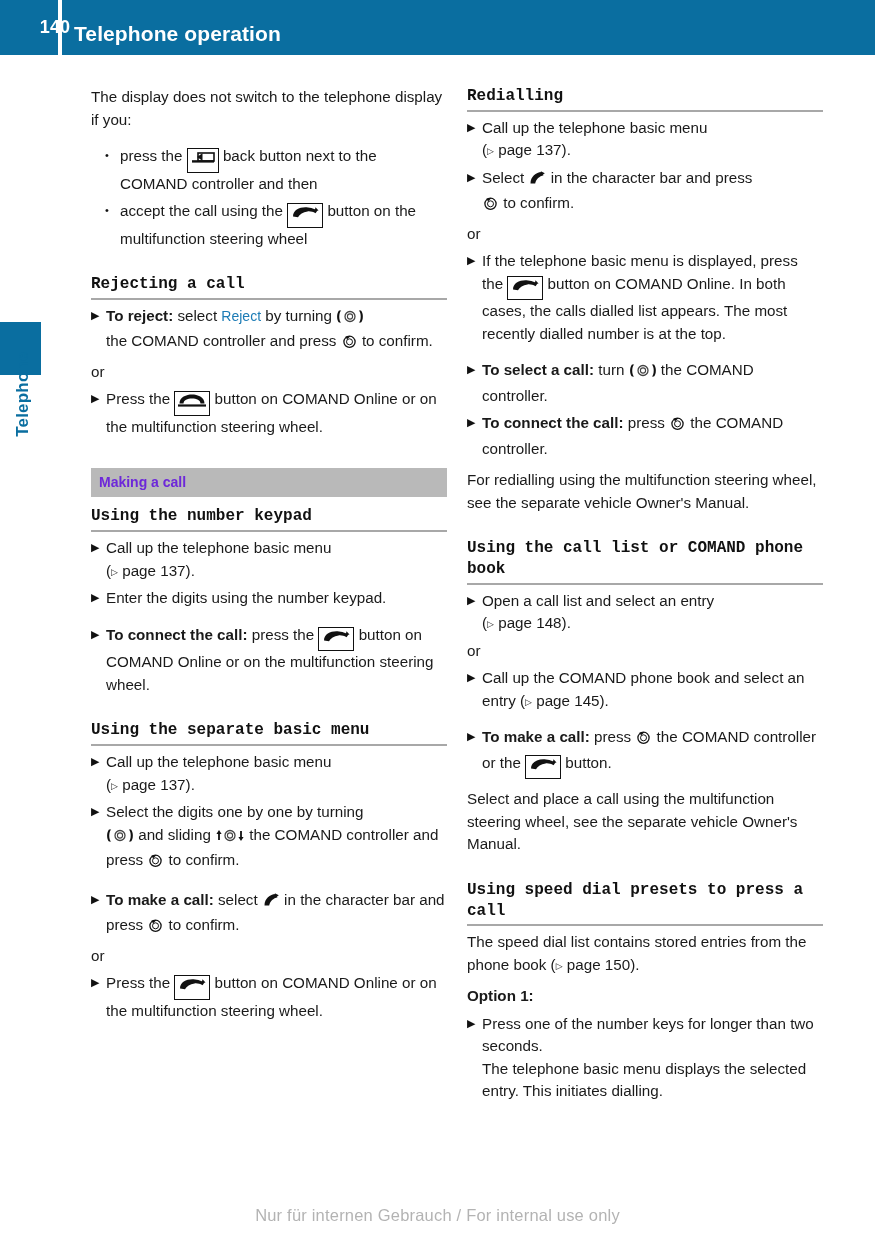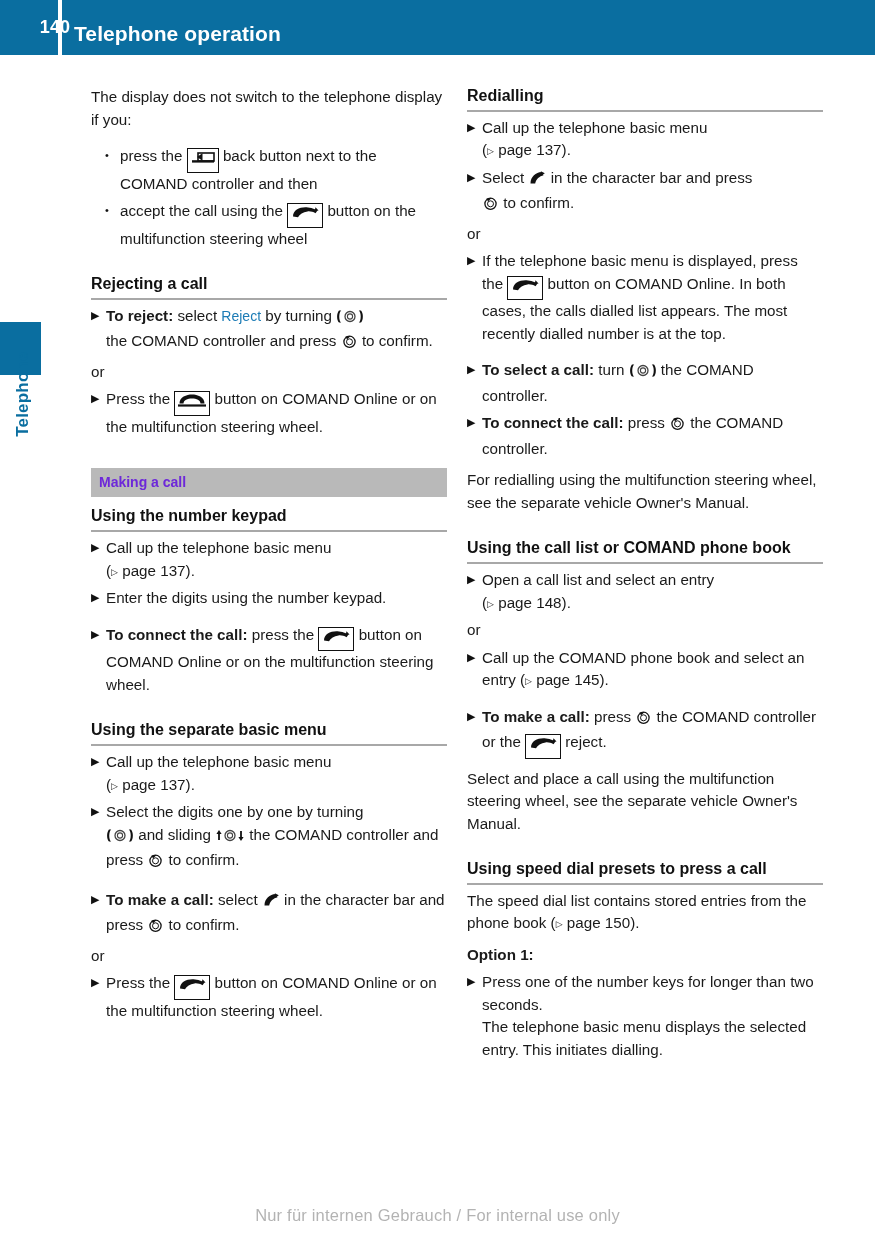--- a/index.html
+++ b/index.html
@@ -29,21 +29,21 @@
   .col-left{left:58px;}
   .col-right{left:434px;}
 
   p{margin:0;}
   .body-txt{font-size:15.2px;line-height:1.48;color:#1a1a1a;}
   .gap-s{height:9px;}
   .gap-l{height:24px;}
   .gap-xl{height:30px;}
 
   
-  .h-sub{font-size:16px;font-weight:700;color:#111;line-height:1.3;padding-bottom:3px;}
+  .h-sub{font-size:16px;font-weight:700;color:#111;line-height:1.3;padding-bottom:3px;font-family:Liberation Mono, monospace;}
   .h-rule{border-bottom:2px solid #a8a8a8;margin-bottom:5px;}
   .h-band{background:#b9b9b9;font-size:14px;font-weight:700;color:#6d28d9;
     padding:5px 8px 6px 8px;line-height:1.3;}
 
   
   .step{display:flex;align-items:flex-start;font-size:15.2px;line-height:1.48;margin-top:5px;}
   .step .tri{flex:0 0 auto;width:15px;color:#111;font-size:11px;line-height:1.95;}
   .step .stxt{flex:1 1 auto;}
   .or{font-size:15.2px;line-height:1.48;margin-top:5px;}
   b{font-weight:700;}
@@ -282,21 +282,21 @@
 
   <div class="step">
     <span class="tri">▶</span>
     <span class="stxt"><b>To make a call:</b><span> press </span><span class="ic"><svg width="17" height="15" viewBox="0 0 17 15">
             <circle cx="8.5" cy="7.8" r="5.6" fill="none" stroke="#111" stroke-width="1.3"></circle>
             <circle cx="8.5" cy="7.8" r="3.0" fill="none" stroke="#111" stroke-width="1.0"></circle>
             <path d="M4.4 2.6 L9.6 2.0 L6.0 5.6 Z" fill="#111"></path>
           </svg></span><span> the COMAND controller or the </span><span class="ic boxic"><svg width="34" height="15" viewBox="0 0 34 15">
             <path d="M5 11.5 C5 4.5 13 1.5 20 2.5 C25 3.2 28 4.5 29.5 5.5 L27.5 8.2 C25 6.8 22 6 19.5 6.4 C15 7 11.5 9 10 12.2 Z" fill="#111"></path>
             <path d="M27.5 2.2 L30.5 5.6 L26.6 6.2 Z" fill="#111"></path>
-          </svg></span><span> reject.</span></span>
+          </svg></span><span> button.</span></span>
   </div>
 
   <div class="gap-s"></div>
 
   <p class="body-txt">Select and place a call using the multifunction steering wheel, see the separate vehicle Owner's Manual.</p>
 
   <div class="gap-l"></div>
 
   <div class="h-sub h-rule">Using speed dial presets to press a call</div>
 

